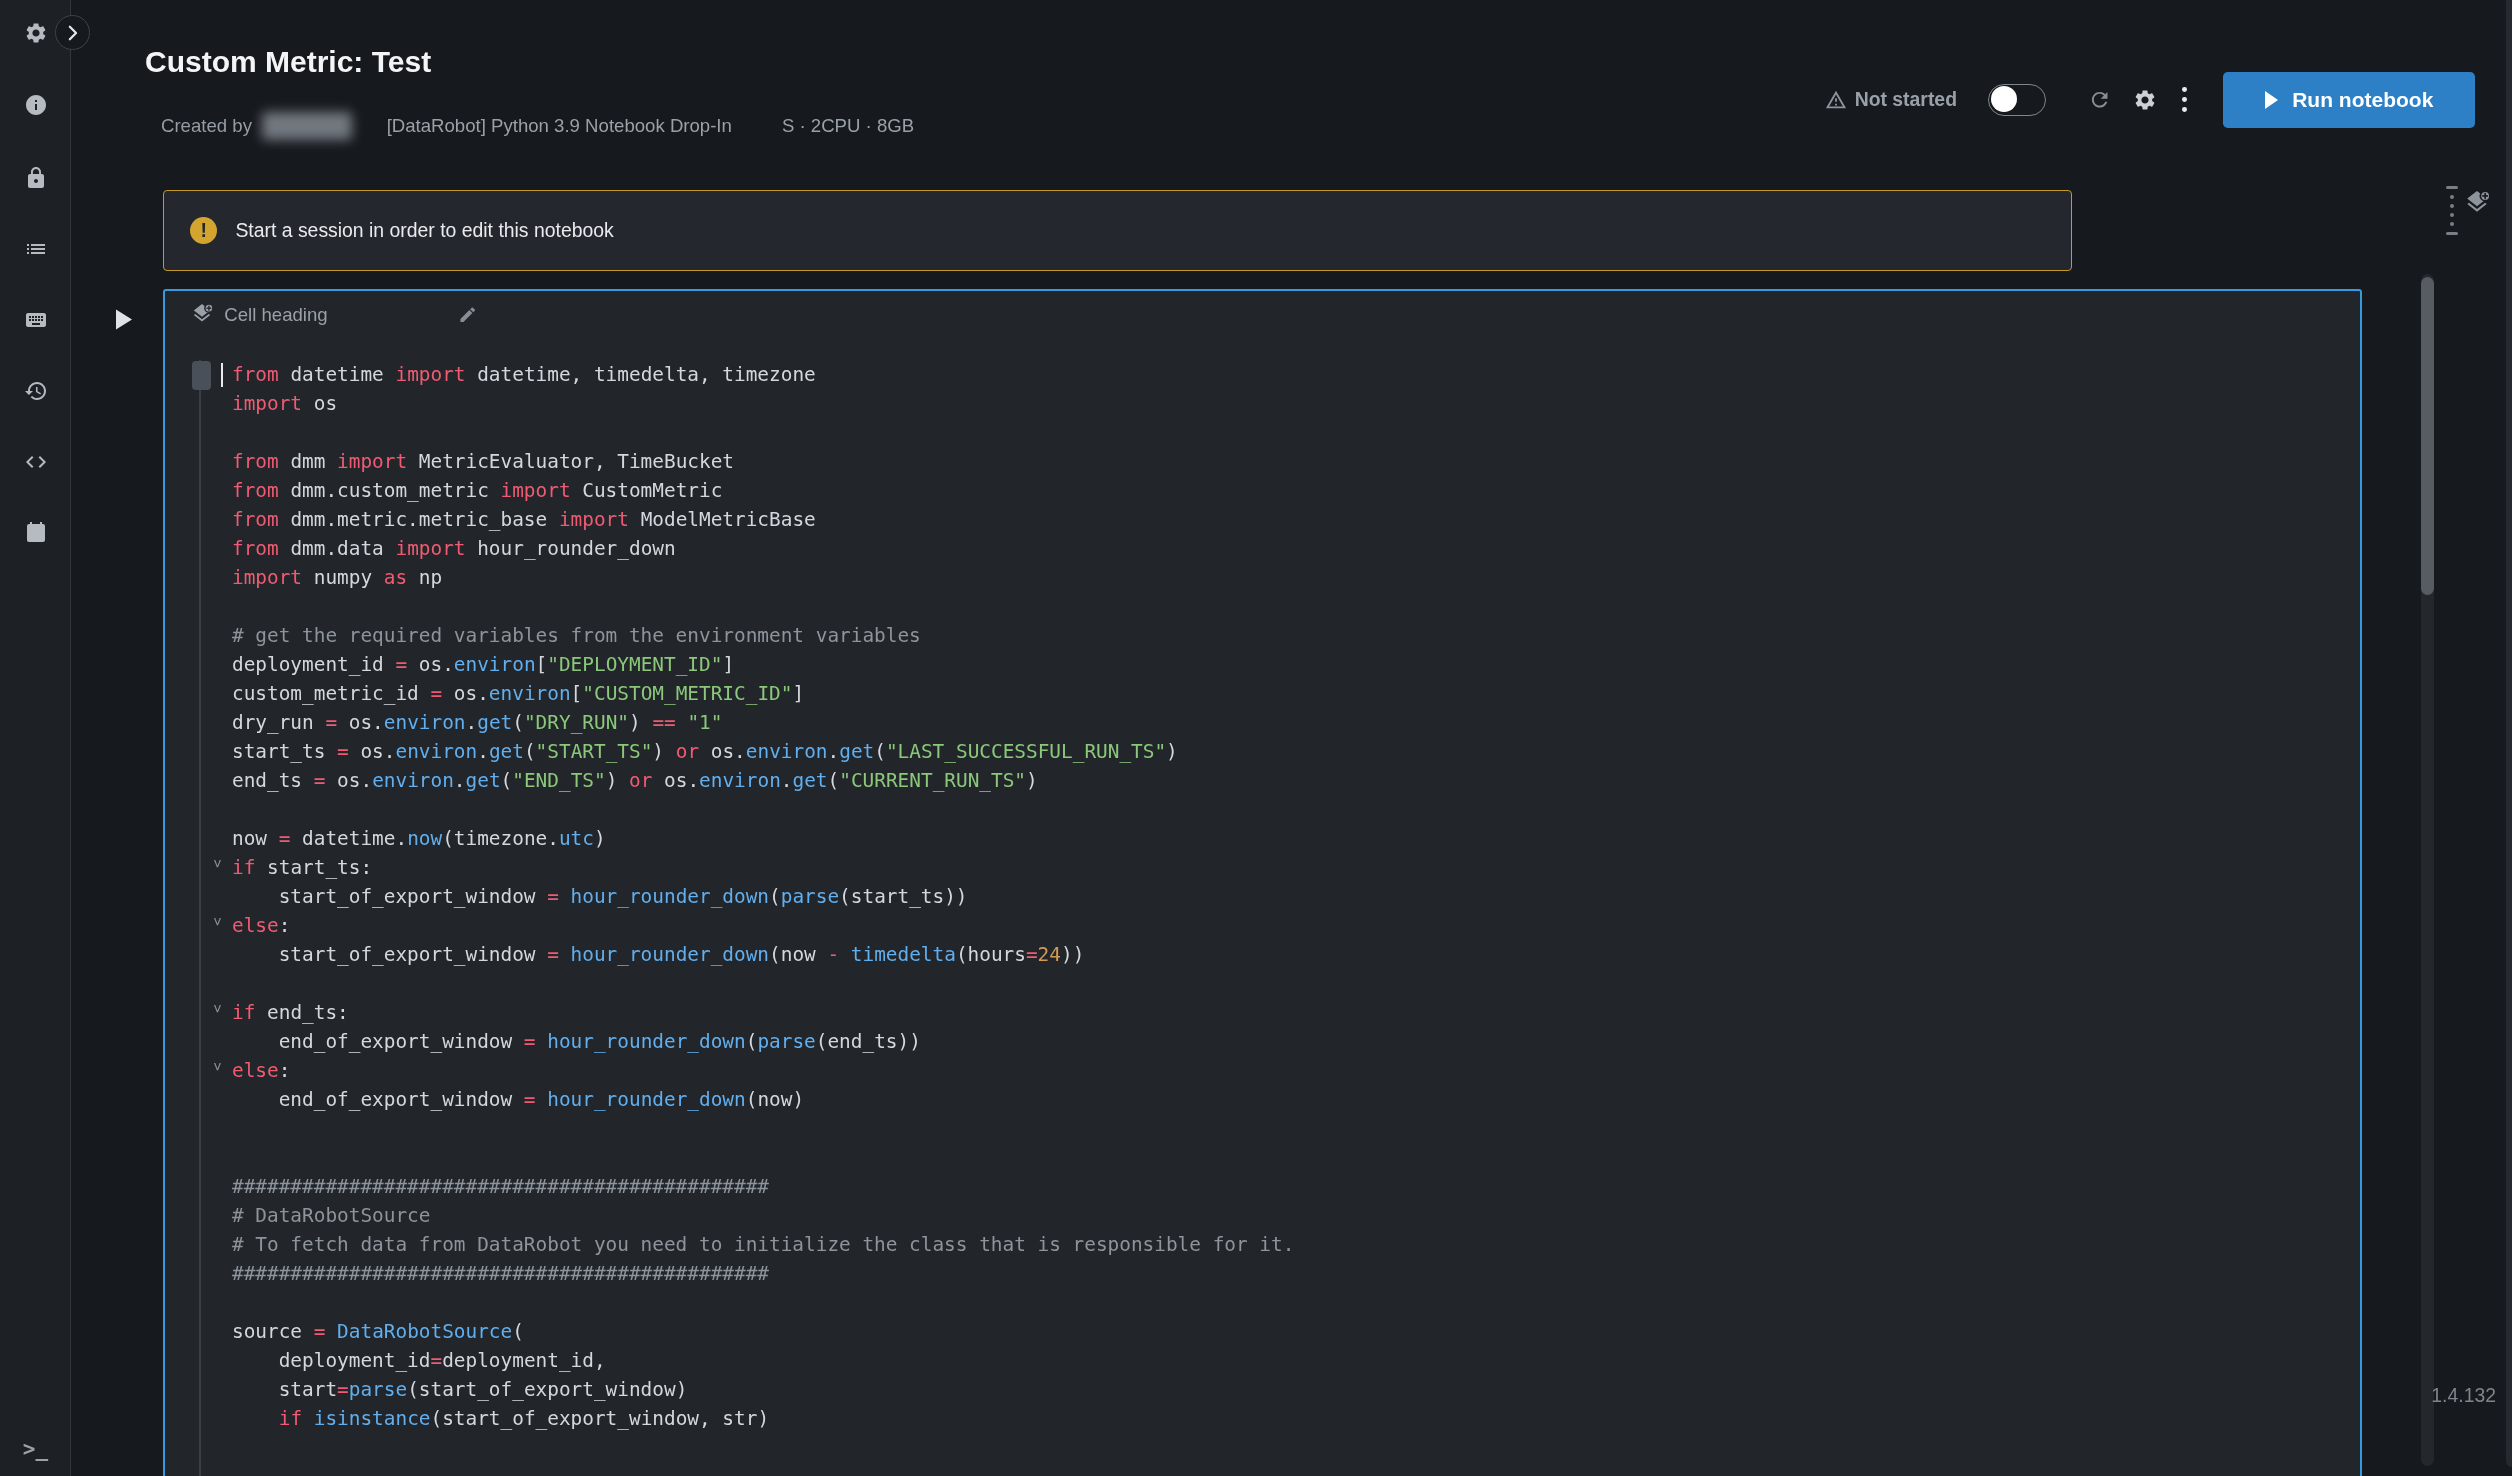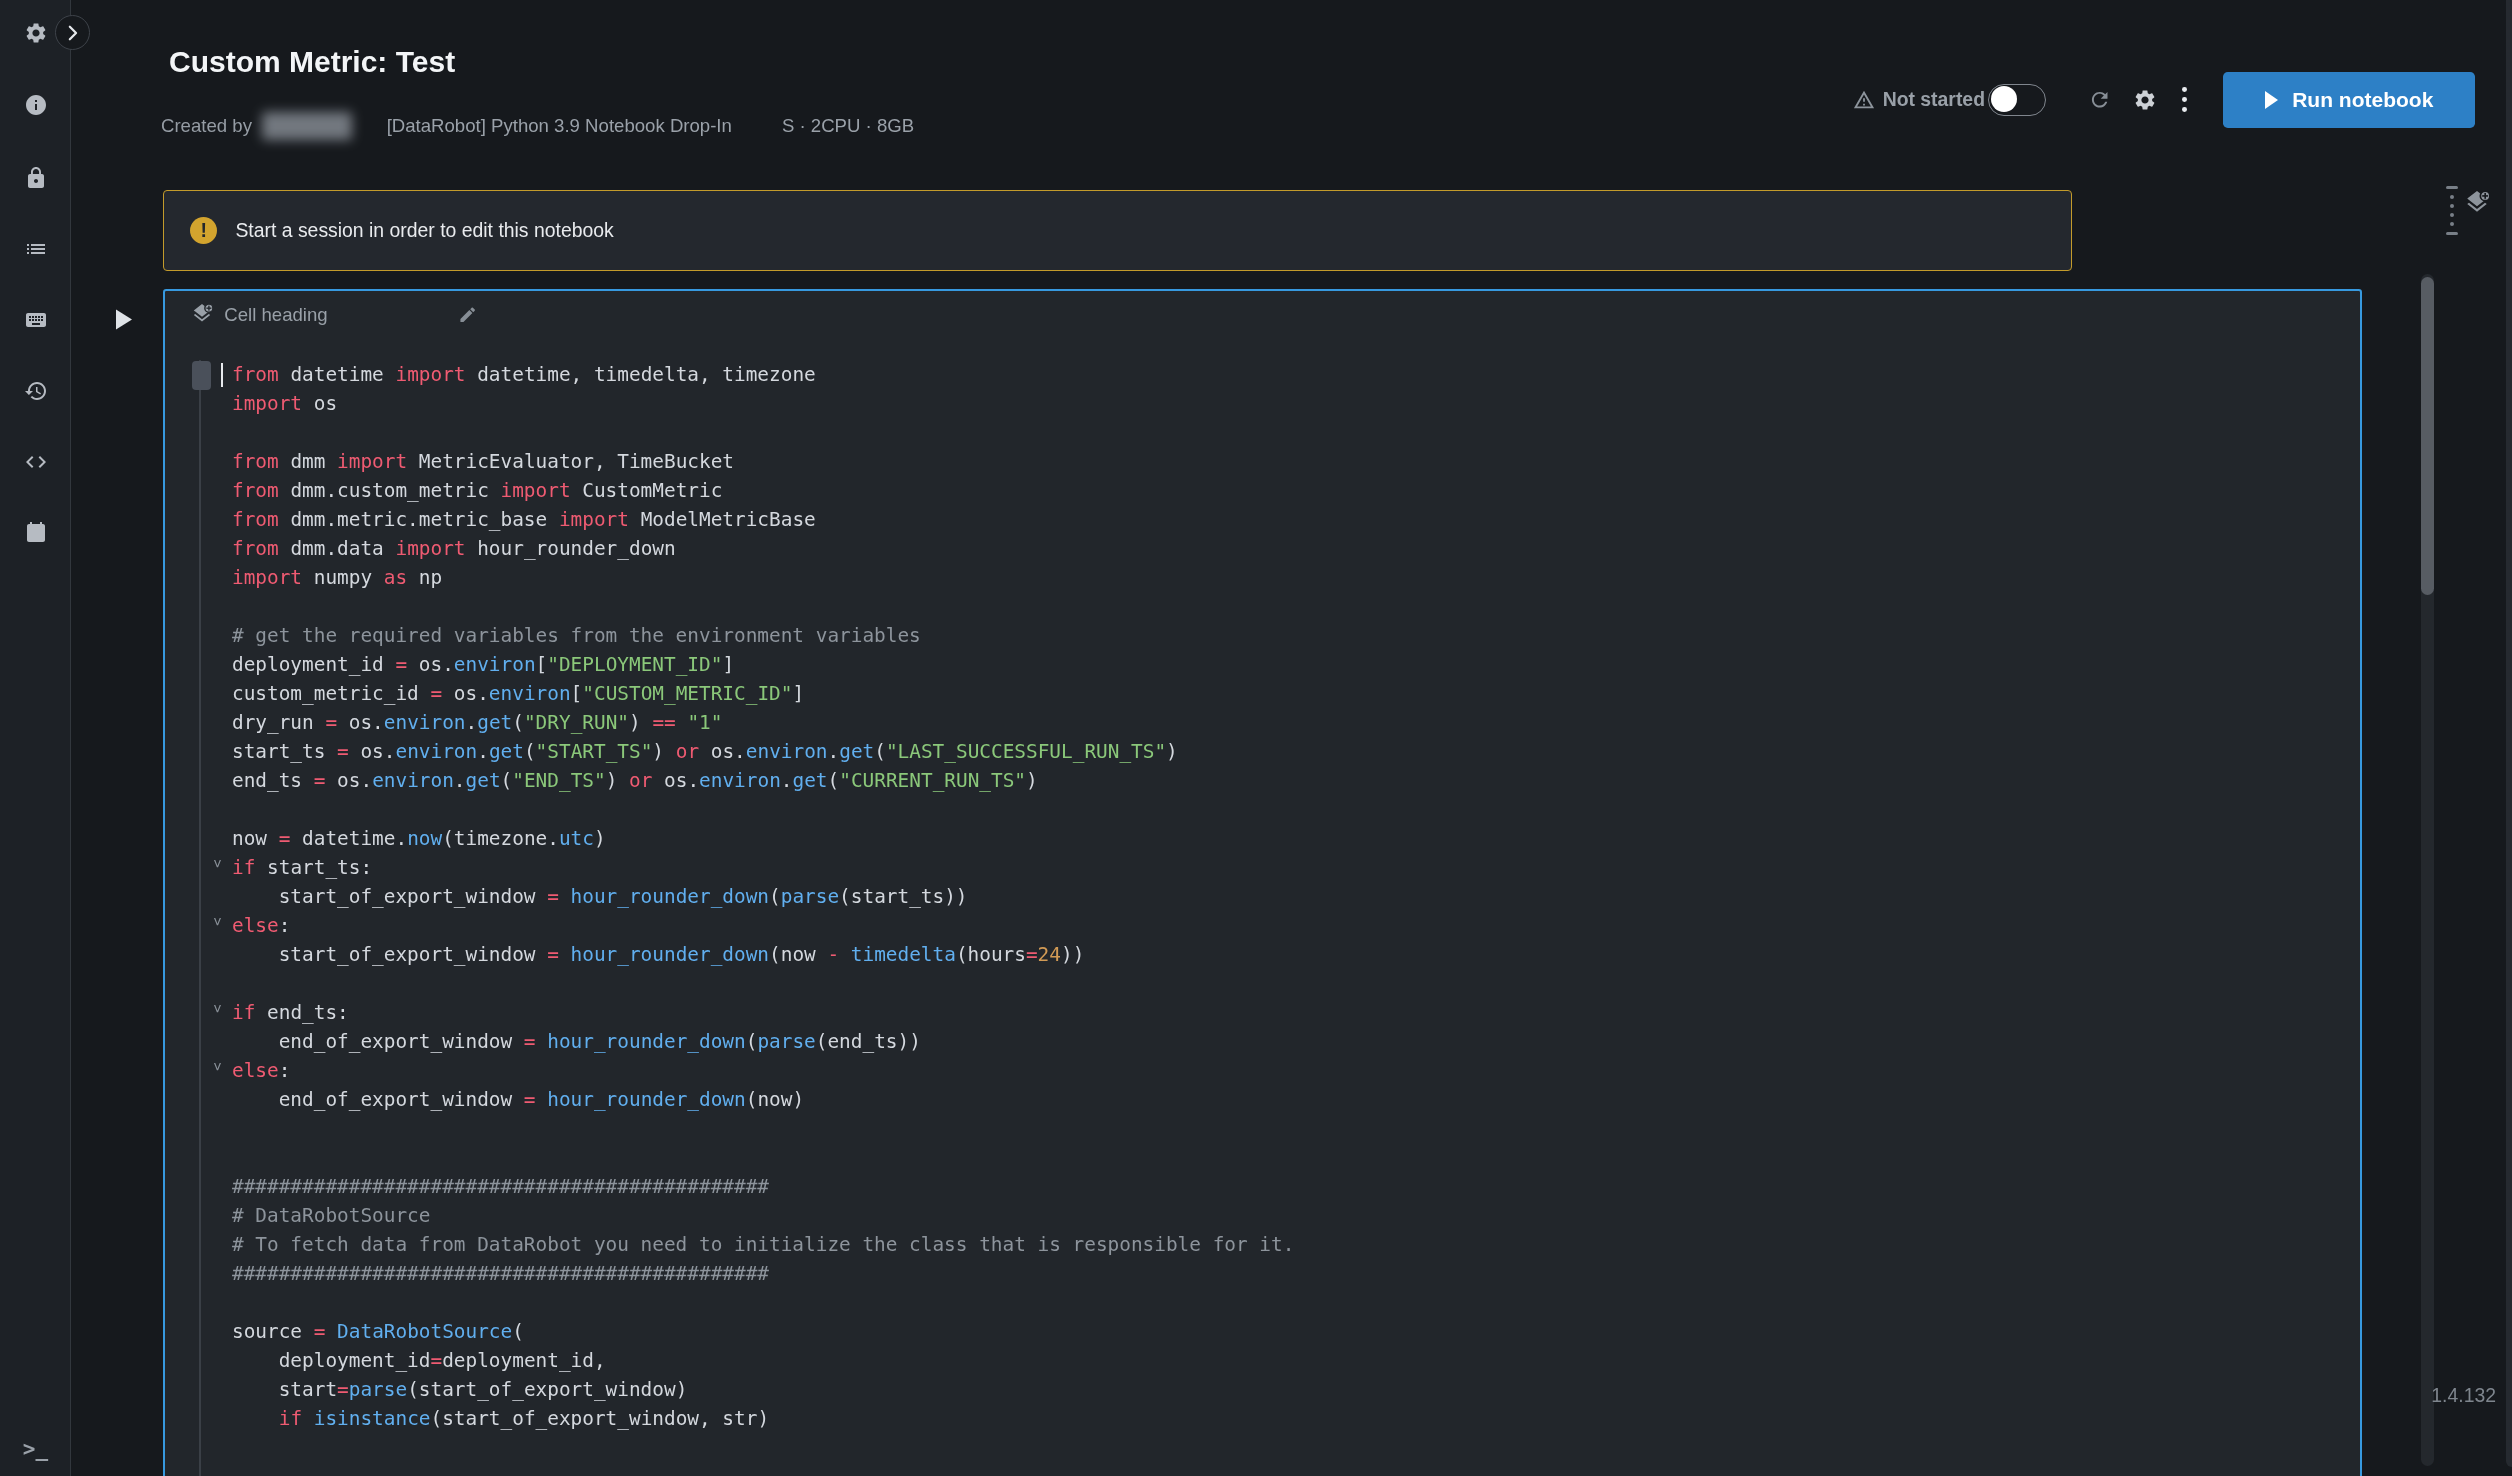--- a/index.html
+++ b/index.html
@@ -22,35 +22,35 @@
   .expand-btn{
     position:absolute;left:55px;top:15.3px;width:35px;height:35px;border-radius:50%;
     background:#16191d;border:1.6px solid #3e434a;z-index:5;
     display:flex;align-items:center;justify-content:center;cursor:pointer;
   }
   .terminal-glyph{
     font-family:"DejaVu Sans Mono", monospace;font-size:21px;font-weight:bold;color:#9aa1a9;
   }
   
   .page-title{
-    position:absolute;left:169px;top:45px;font-size:30px;font-weight:bold;color:#f3f5f7;
+    position:absolute;left:145px;top:45px;font-size:30px;font-weight:bold;color:#f3f5f7;
   }
   .meta-row{
     position:absolute;left:161px;top:110px;height:32px;display:flex;align-items:center;
     font-size:18.6px;color:#959ca4;
   }
   .blur-name{
     width:90px;height:27.4px;margin:0 35px 0 9.7px;border-radius:3.2px;
     background:#8a9098;filter:blur(5.6px);opacity:.8;
   }
   .meta-env{margin-right:50px;color:#9aa1a9;}
   .meta-res{color:#9aa1a9;}
   
   .controls{position:absolute;right:37px;top:75px;height:49px;display:flex;align-items:center;}
-  .status{display:flex;align-items:center;margin-right:3px;}
+  .status{display:flex;align-items:center;margin-right:31px;}
   .status svg{width:22px;height:22px;fill:#8d949c;margin-right:8px;}
   .status-label{font-size:19.4px;font-weight:600;color:#99a0a8;}
   .toggle{
     width:58px;height:32px;border-radius:16px;border:1.6px solid #80868e;background:transparent;
     position:relative;cursor:pointer;margin-right:31px;
   }
   .toggle .knob{position:absolute;left:1.6px;top:1.6px;width:26px;height:26px;border-radius:50%;background:#ffffff;}
   .icon-btn{width:45px;height:45px;display:flex;align-items:center;justify-content:center;cursor:pointer;}
   .icon-btn.refresh svg{width:23.4px;height:23.4px;fill:#878e96;}
   .icon-btn.gear2 svg{width:24px;height:24px;fill:#cdd1d6;}

